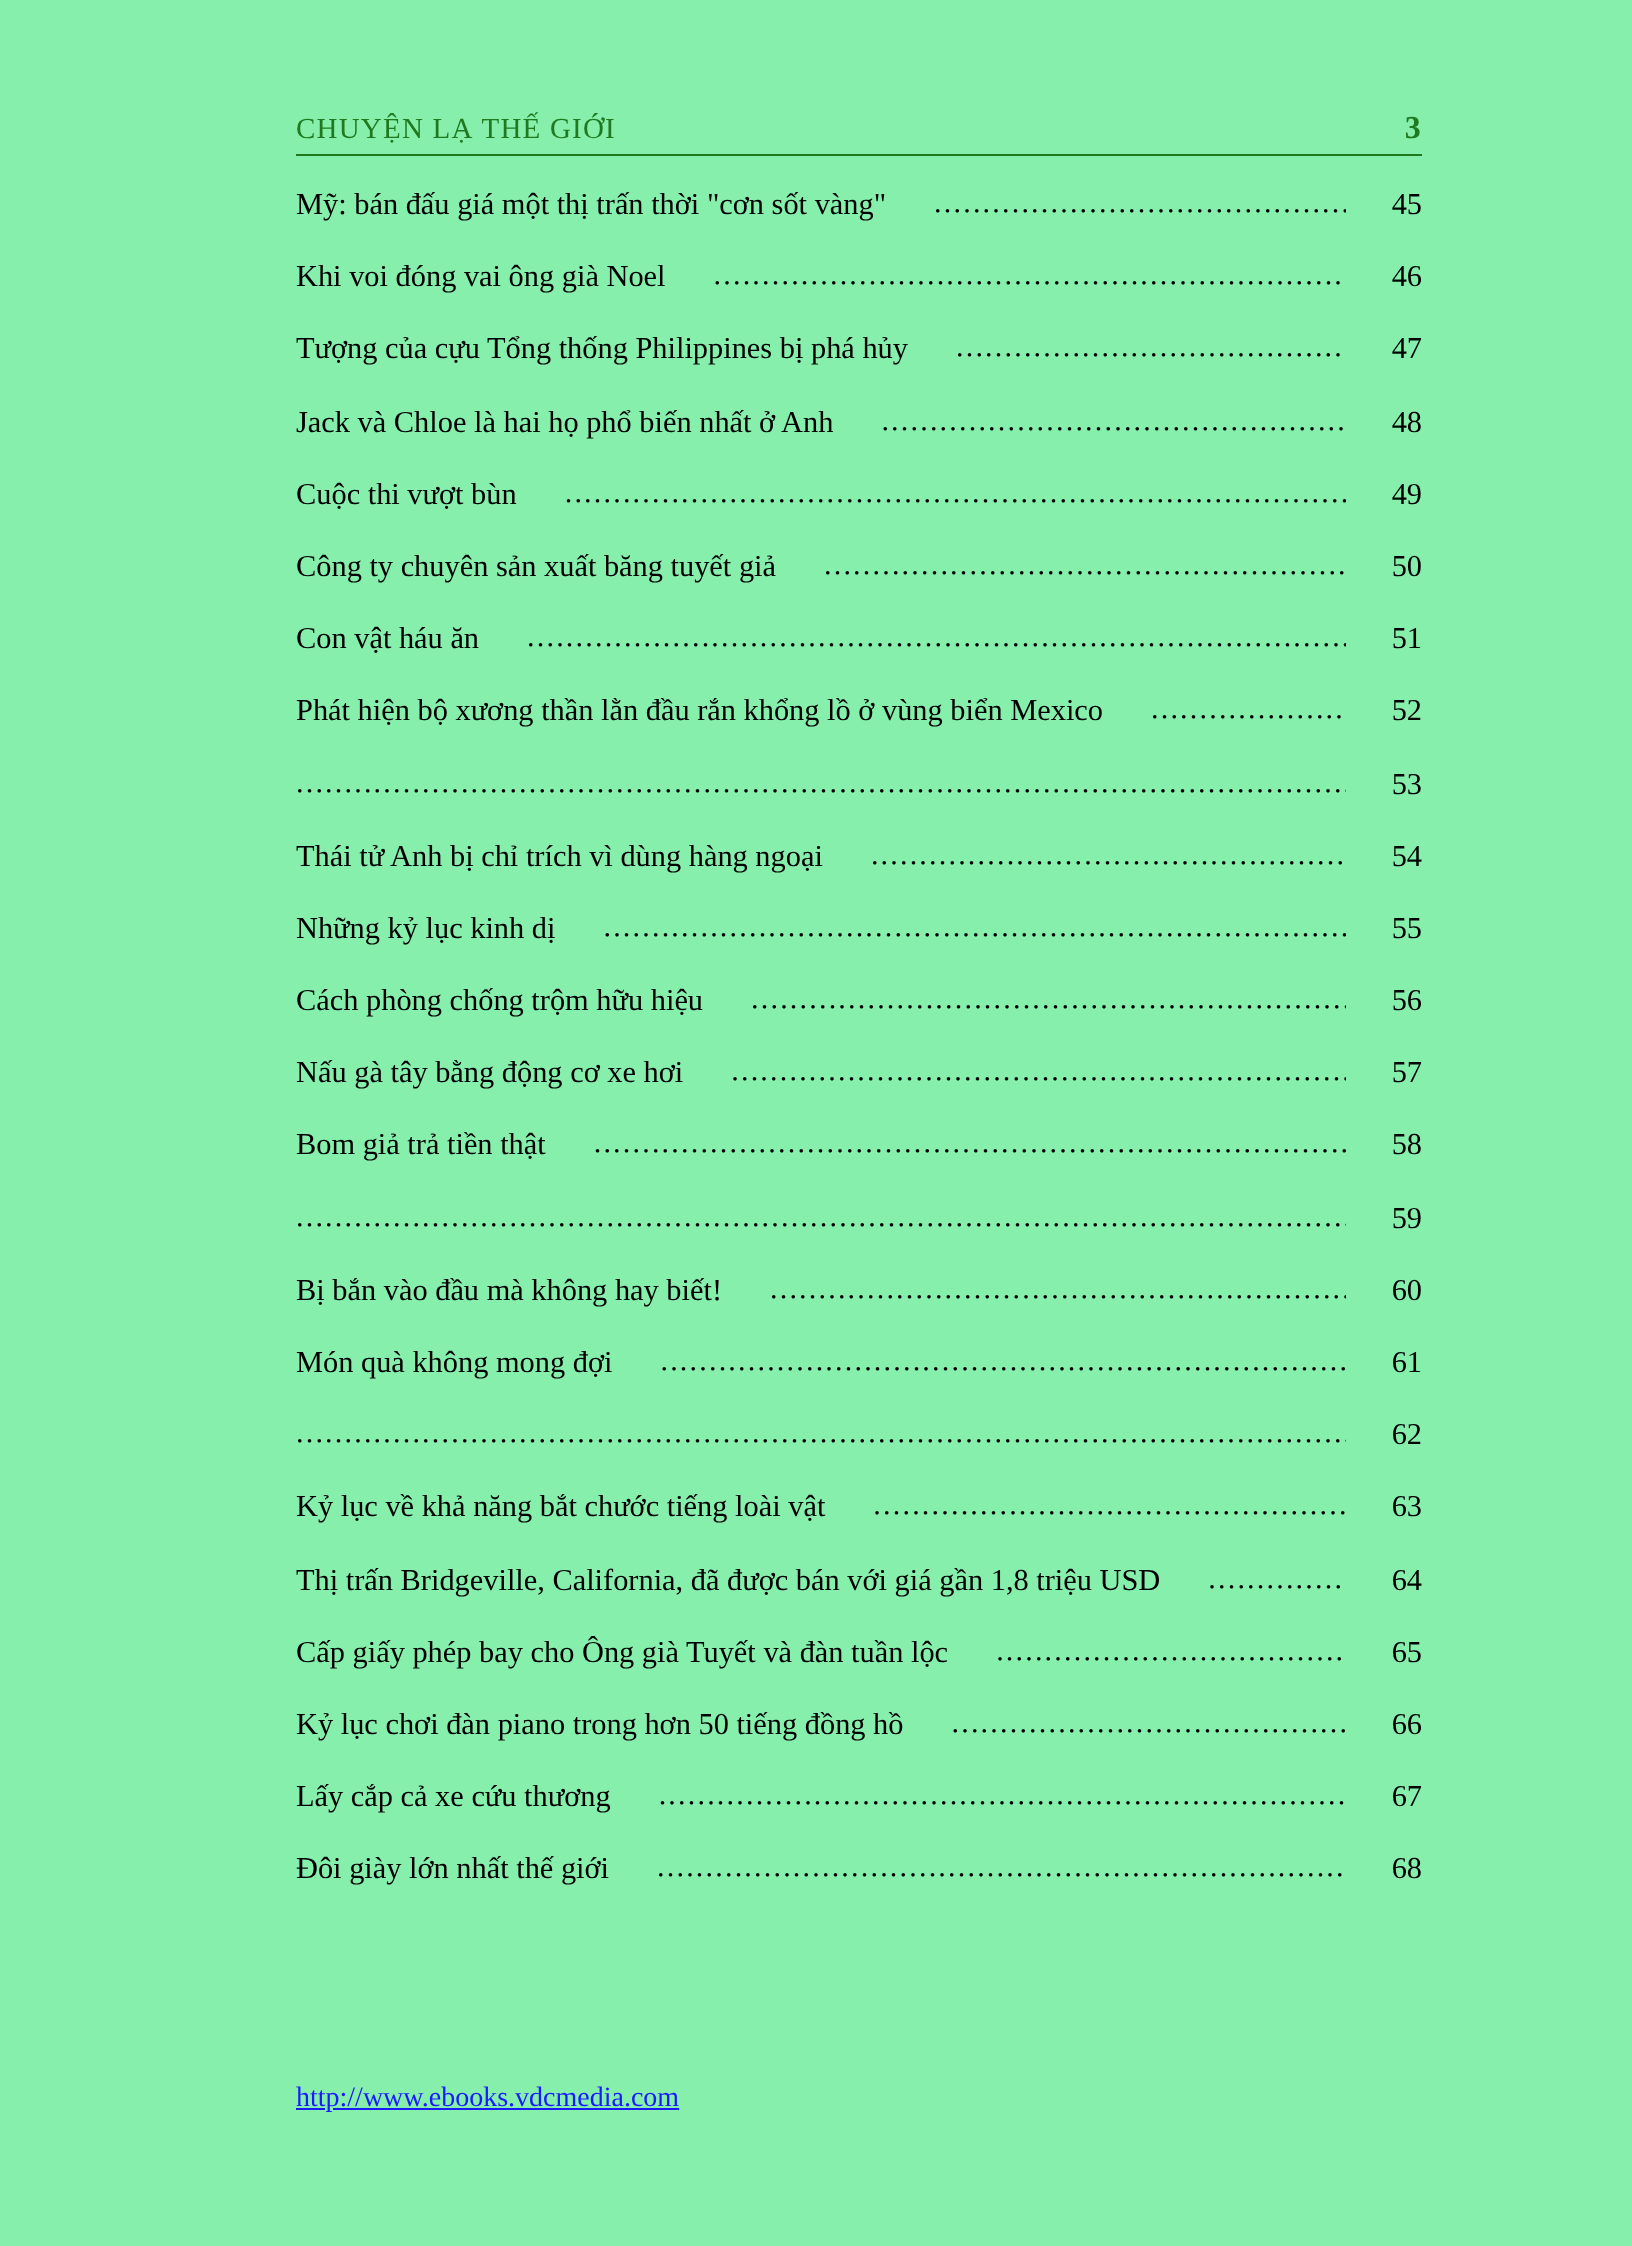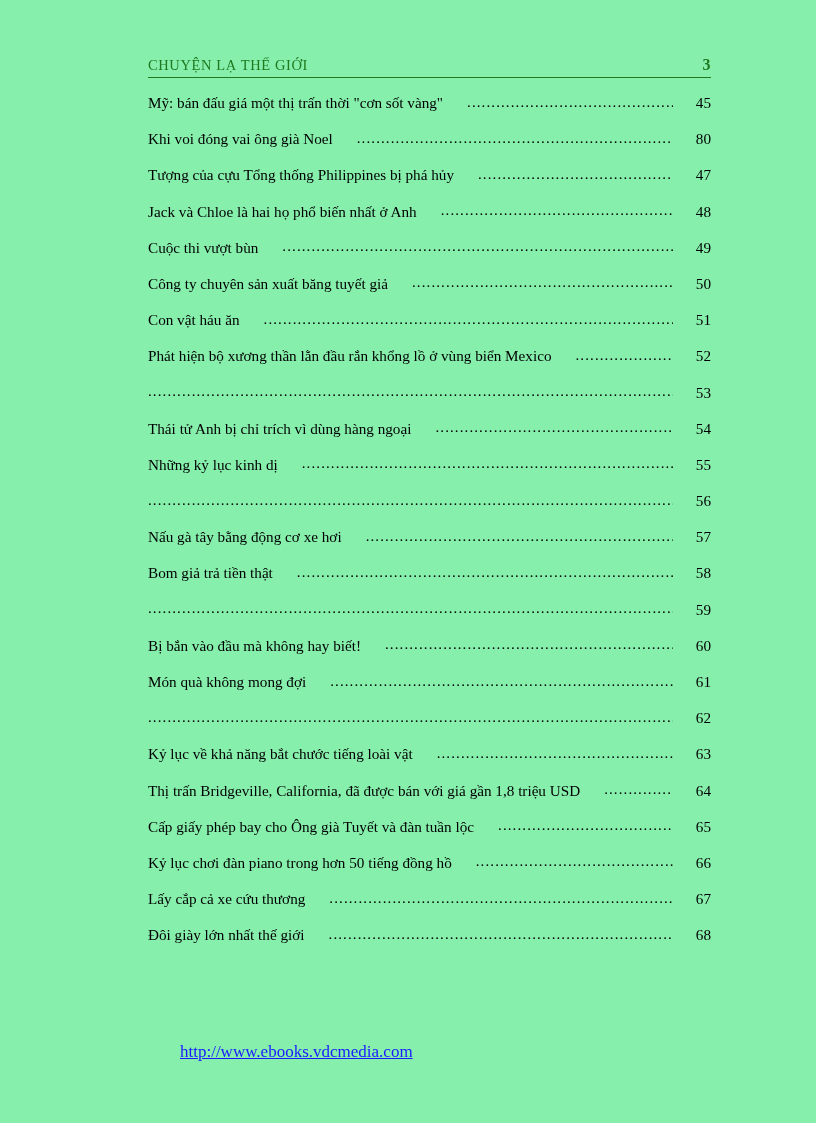--- a/index.html
+++ b/index.html
@@ -39,21 +39,21 @@
   }
   .header-page {
     font-weight: bold;
     font-size: 16px;
   }
   .toc {
     margin-top: 16px;
   }
   .toc-entry {
     display: flex;
-    align-items: center;
+    align-items: flex-end;
     font-size: 15.2px;
     color: #000000;
     margin-bottom: 18.2px;
     white-space: nowrap;
     overflow: hidden;
     gap: 22px;
   }
   .toc-title {
     flex: 0 0 auto;
     padding-right: 2px;
@@ -69,24 +69,23 @@
   }
   .toc-page {
     flex: 0 0 auto;
     padding-left: 1px;
   }
   .footer {
     position: absolute;
     left: 148px;
     top: 1042px;
     color: #1a1aff;
-    font-size: 17px;
+    font-size: 14px;
     font-family: "Liberation Serif", serif;
     text-decoration: underline;
-    margin-left: 32px;
   }
 </style>
 </head>
 <body>
 
 <div class="page">
 
   <div class="content">
 
     <div class="header-row">
@@ -96,21 +95,21 @@
 
     <div class="toc">
         <div class="toc-entry">
           <span class="toc-title">Mỹ: bán đấu giá một thị trấn thời "cơn sốt vàng"</span>
           <span class="toc-dots">........................................................................................................................................................................................................</span>
           <span class="toc-page">45</span>
         </div>
         <div class="toc-entry">
           <span class="toc-title">Khi voi đóng vai ông già Noel</span>
           <span class="toc-dots">........................................................................................................................................................................................................</span>
-          <span class="toc-page">80</span>
+          <span class="toc-page">46</span>
         </div>
         <div class="toc-entry">
           <span class="toc-title">Tượng của cựu Tổng thống Philippines bị phá hủy</span>
           <span class="toc-dots">........................................................................................................................................................................................................</span>
           <span class="toc-page">47</span>
         </div>
         <div class="toc-entry">
           <span class="toc-title">Jack và Chloe là hai họ phổ biến nhất ở Anh</span>
           <span class="toc-dots">........................................................................................................................................................................................................</span>
           <span class="toc-page">48</span>
@@ -143,20 +142,21 @@
           <span class="toc-title">Thái tử Anh bị chỉ trích vì dùng hàng ngoại</span>
           <span class="toc-dots">........................................................................................................................................................................................................</span>
           <span class="toc-page">54</span>
         </div>
         <div class="toc-entry">
           <span class="toc-title">Những kỷ lục kinh dị</span>
           <span class="toc-dots">........................................................................................................................................................................................................</span>
           <span class="toc-page">55</span>
         </div>
         <div class="toc-entry">
+          <span class="toc-title">Cách phòng chống trộm hữu hiệu</span>
           <span class="toc-dots">........................................................................................................................................................................................................</span>
           <span class="toc-page">56</span>
         </div>
         <div class="toc-entry">
           <span class="toc-title">Nấu gà tây bằng động cơ xe hơi</span>
           <span class="toc-dots">........................................................................................................................................................................................................</span>
           <span class="toc-page">57</span>
         </div>
         <div class="toc-entry">
           <span class="toc-title">Bom giả trả tiền thật</span>

